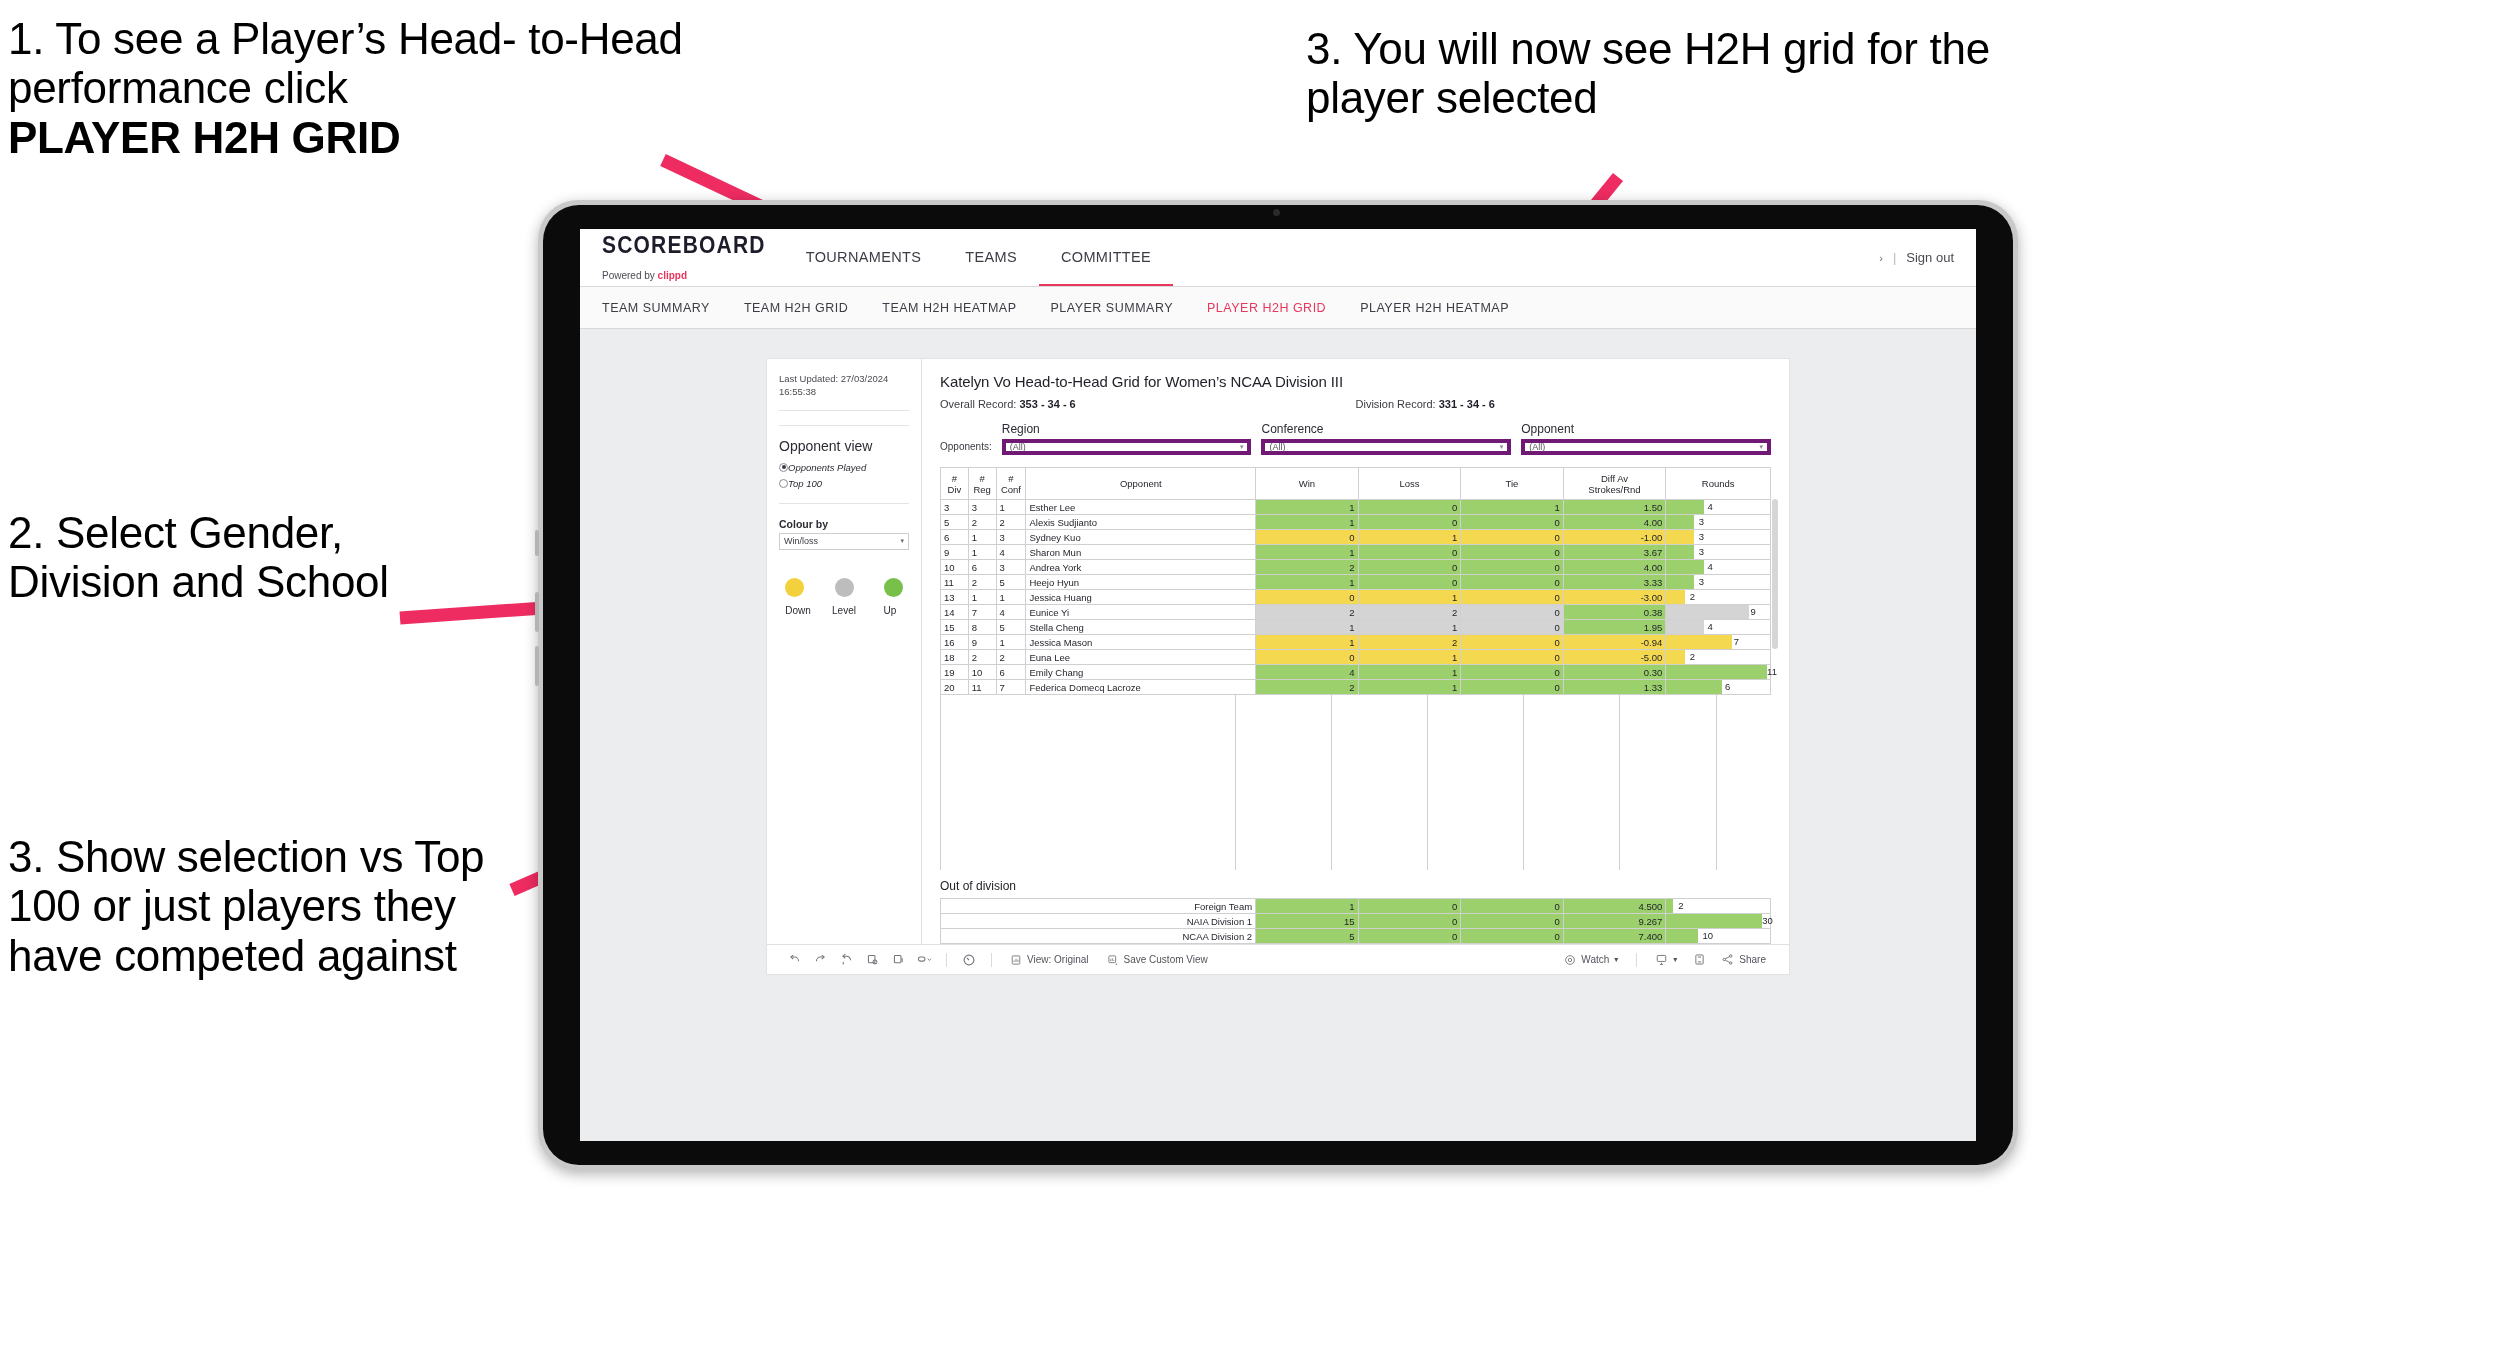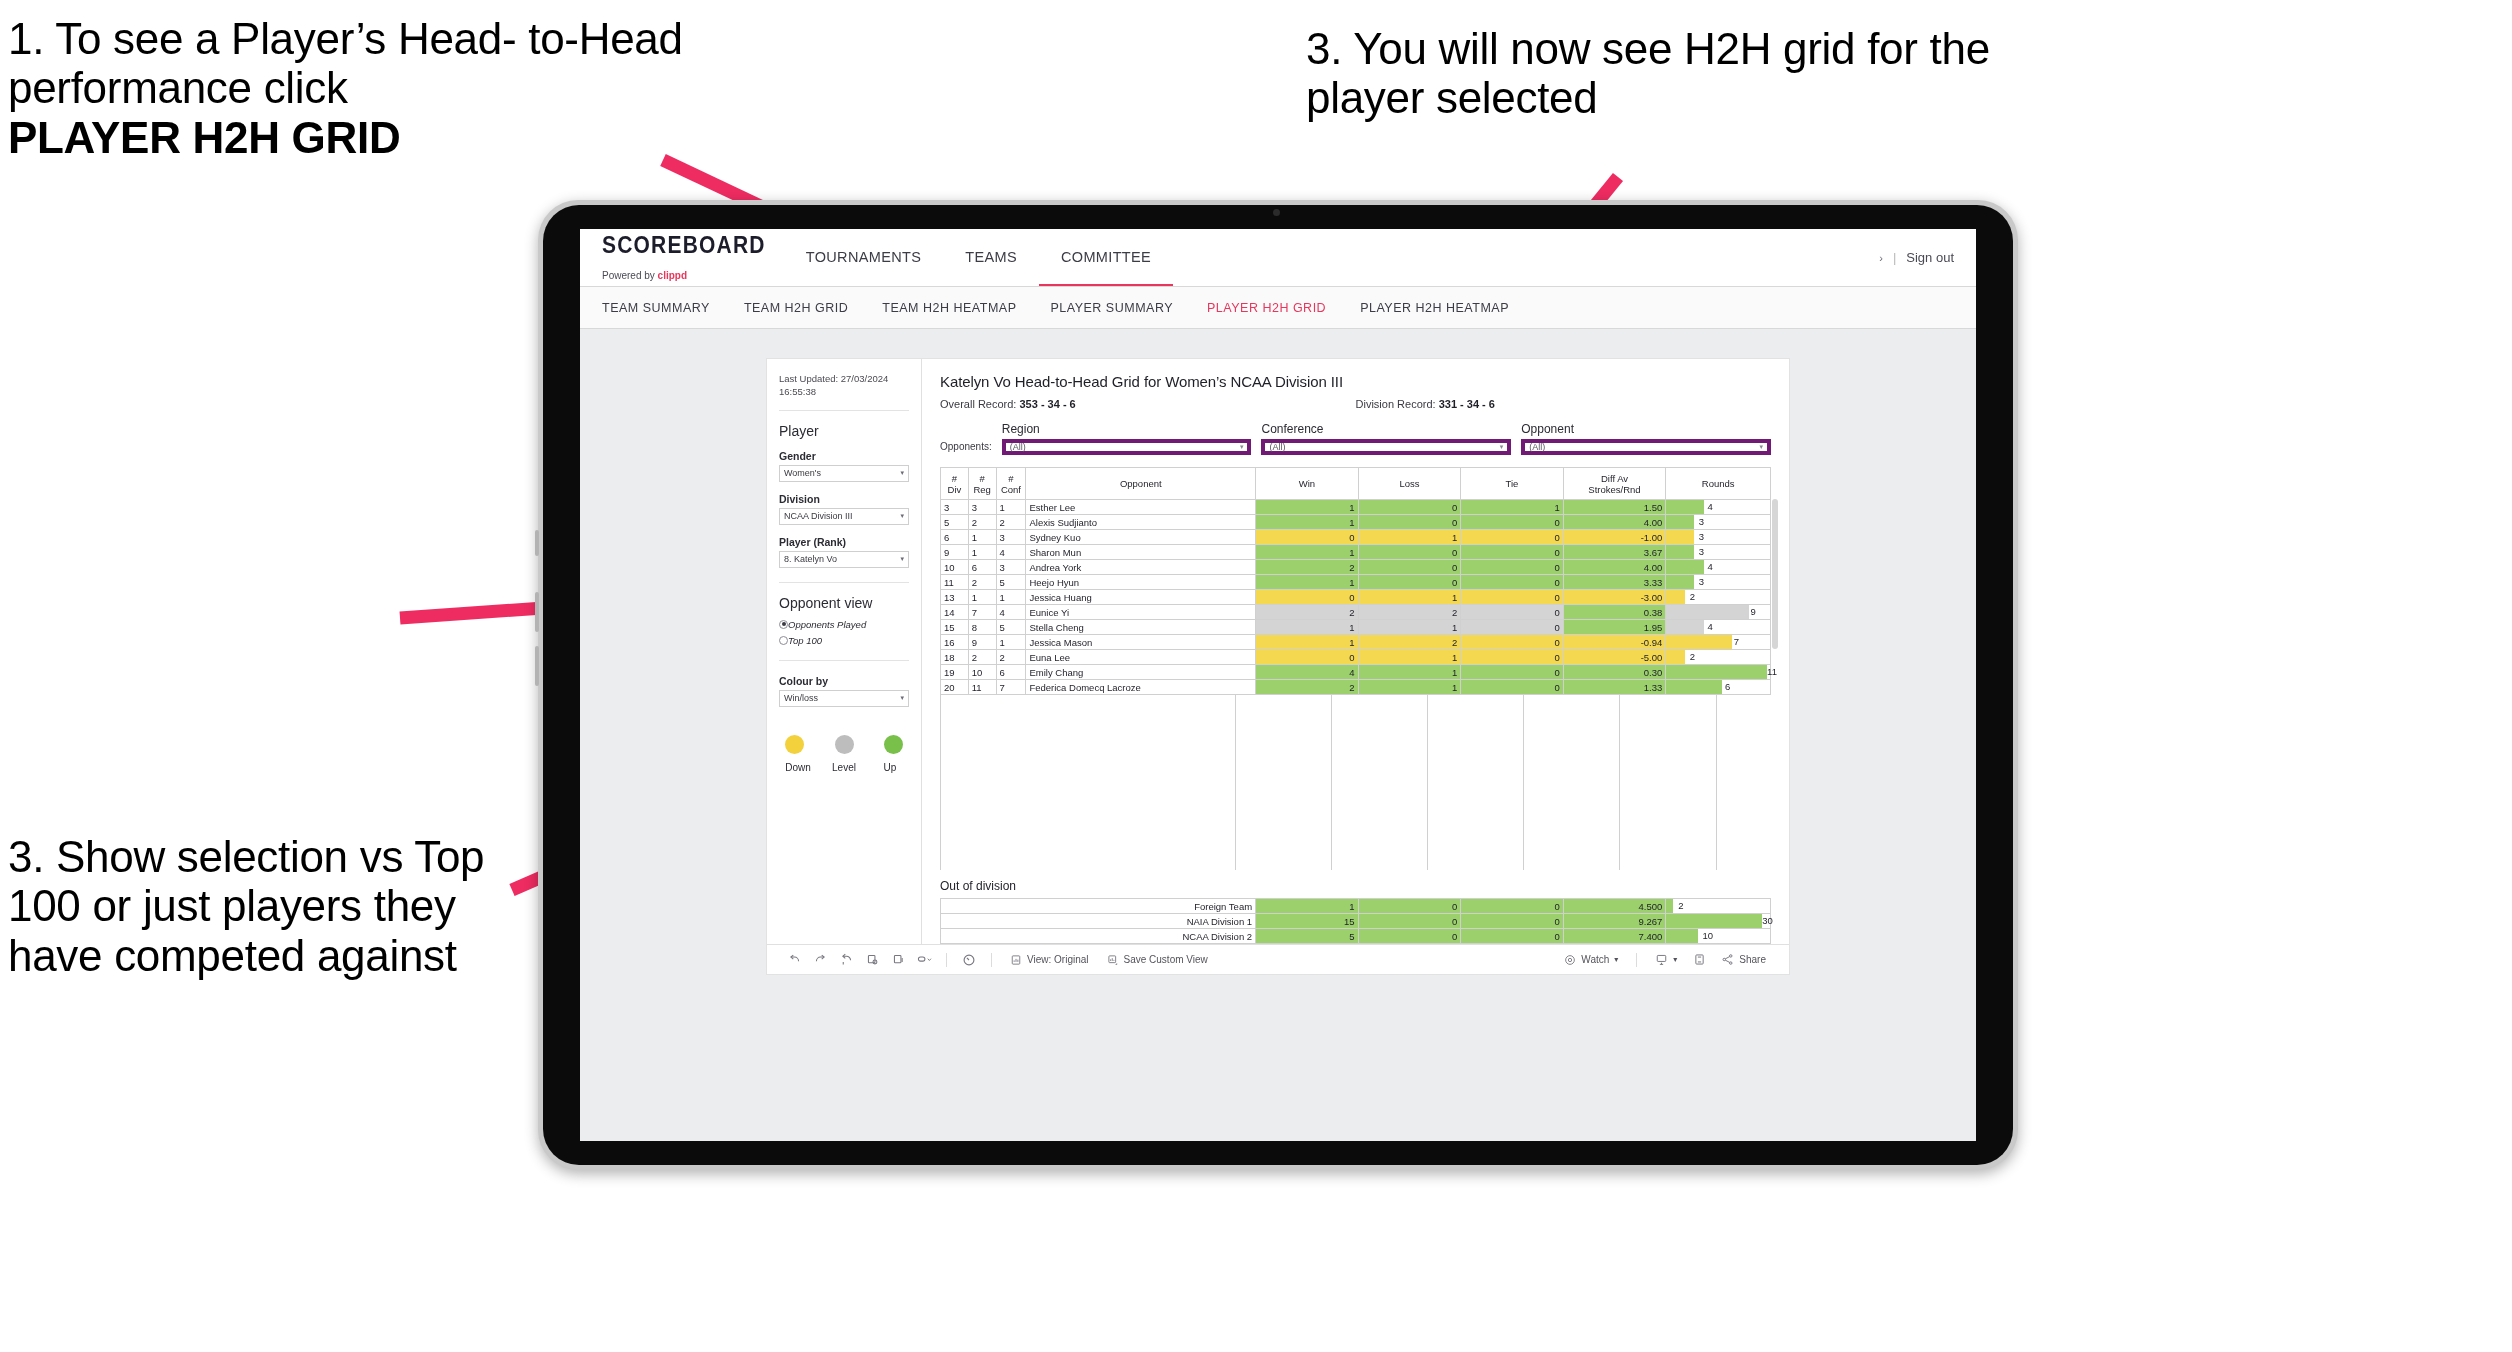--- a/index.html
+++ b/index.html
@@ -215,20 +215,21 @@
 <body>
 
 <div id="stage">
 
   <div class="callout" id="callout-1">
     <span>1. To see a Player’s Head-</span>
     <span>to-Head performance click</span>
     <span class="strong">PLAYER H2H GRID</span>
   </div>
 
+  <div class="callout" id="callout-2">2. Select Gender, Division and School</div>
 
   <div class="callout" id="callout-3">3. Show selection vs Top 100 or just players they have competed against</div>
 
   <div class="callout" id="callout-4">3. You will now see H2H grid for the player selected</div>
 
   <svg class="arrow-svg" viewBox="0 0 2512 1352">
 
     <g>
       <path d="M 663 160 L 1055 345" stroke="#ee2c62" stroke-width="13" fill="none"></path>
       <path d="M 1085 360 L 1025 334 L 1043 310 Z" fill="#ee2c62"></path>
@@ -285,41 +286,20 @@
           <div class="subnav-item">PLAYER H2H HEATMAP</div>
         </div>
 
         <div id="dash-body">
           <div id="viz">
             <div id="viz-main">
 
               <div id="filters">
                 <div id="last-updated">Last Updated: 27/03/2024 16:55:38</div>
 
-                <div class="f-group">
-                  <div class="f-title">Player</div>
-
-                  <div class="f-label">Gender</div>
-                  <div class="f-select">
-                    <span>Women's</span>
-                    <span class="caret">▾</span>
-                  </div>
-
-                  <div class="f-label">Division</div>
-                  <div class="f-select">
-                    <span>NCAA Division III</span>
-                    <span class="caret">▾</span>
-                  </div>
-
-                  <div class="f-label">Player (Rank)</div>
-                  <div class="f-select">
-                    <span>8. Katelyn Vo</span>
-                    <span class="caret">▾</span>
-                  </div>
-                </div>
 
                 <div class="f-div"></div>
 
                 <div class="f-group">
                   <div class="f-title">Opponent view</div>
                   <div class="radio-row">
                     <span class="radio on"></span>
                     <span class="radio-lbl">Opponents Played</span>
                   </div>
                   <div class="radio-row">

